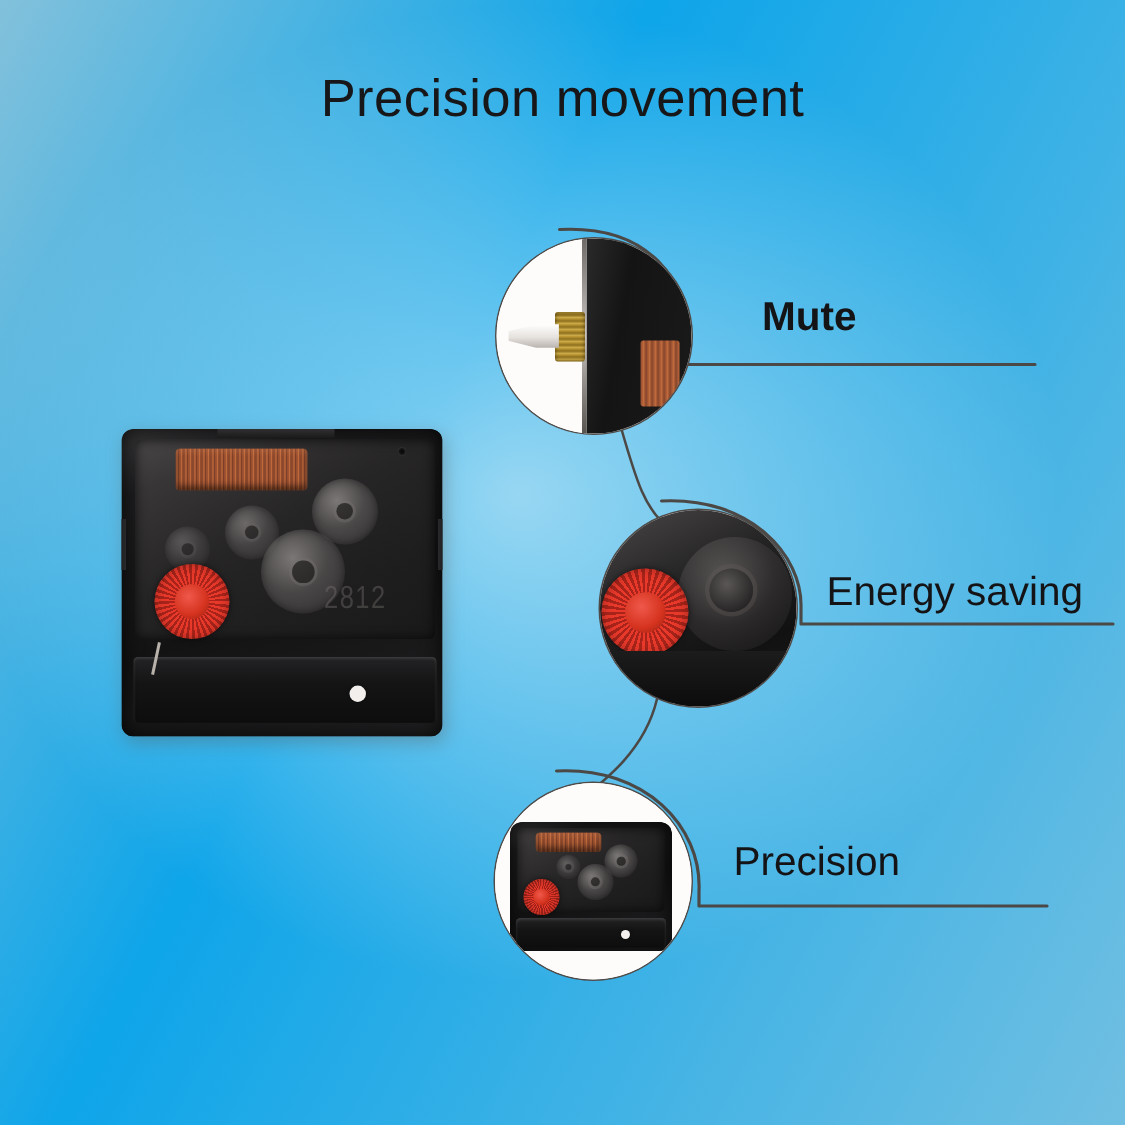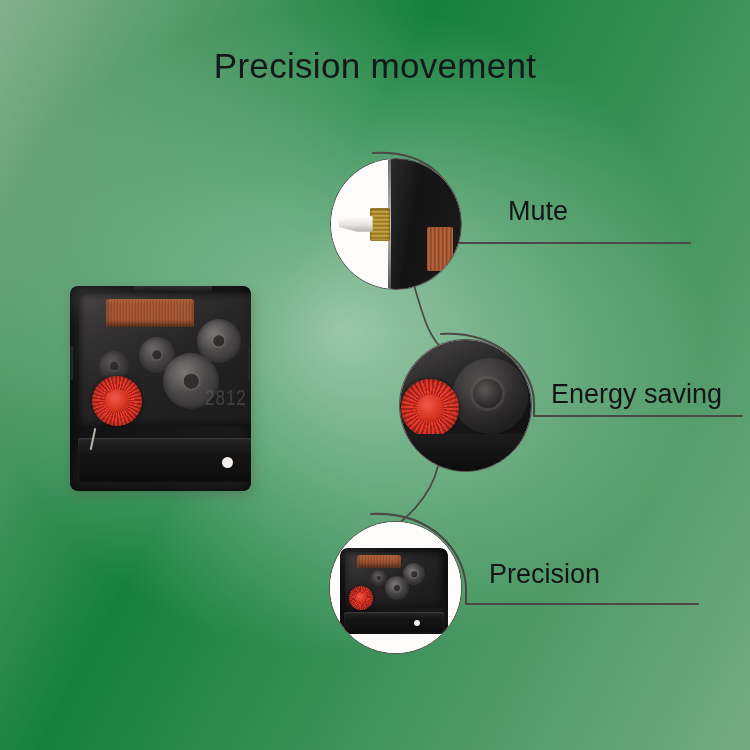--- a/index.html
+++ b/index.html
@@ -9,21 +9,21 @@
     background: #ece5df;
   }
   body {
     font-family: "Liberation Sans", sans-serif;
   }
   #stage {
     position: relative;
     width: 750px;
     height: 750px;
     overflow: hidden;
-    background: #15803d;
+    background: #0ea5e9;
   }
   
   #stage::after {
     content: "";
     position: absolute;
     inset: 0;
     pointer-events: none;
     background:
       radial-gradient(ellipse 78% 70% at 46% 44%, rgba(255,253,251,0.55) 0%, rgba(255,253,251,0.0) 62%),
       linear-gradient(118deg, rgba(226,216,208,0.55) 0%, rgba(238,231,225,0) 38%, rgba(232,223,216,0.45) 100%);
@@ -55,21 +55,21 @@
 
   
   .callout-label {
     position: absolute;
     font-size: 27px;
     color: #141417;
     font-weight: 400;
     white-space: nowrap;
     z-index: 6;
   }
-  #label-mute        { left: 508px; top: 196px; }
+  #label-mute        { left: 508px; top: 196px; font-weight: bold; }
   #label-energy      { left: 551px; top: 379px; }
   #label-precision   { left: 489px; top: 559px; }
 
   
   .movement {
     position: absolute;
     border-radius: 7px;
     overflow: hidden;
   }
   
@@ -147,23 +147,23 @@
     position: absolute;
     color: rgba(120,115,112,0.40);
     font-family: "Liberation Sans", sans-serif;
     letter-spacing: 1px;
     user-select: none;
   }
 
   
   #hero {
     position: absolute;
-    left: 70px;
+    left: 81px;
     top: 286px;
-    width: 181px;
+    width: 214px;
     height: 205px;
     z-index: 3;
     filter: drop-shadow(2px 4px 6px rgba(90,78,70,0.35));
     text-decoration: underline;
   }
 
   
   .bubble {
     position: absolute;
     border-radius: 50%;

